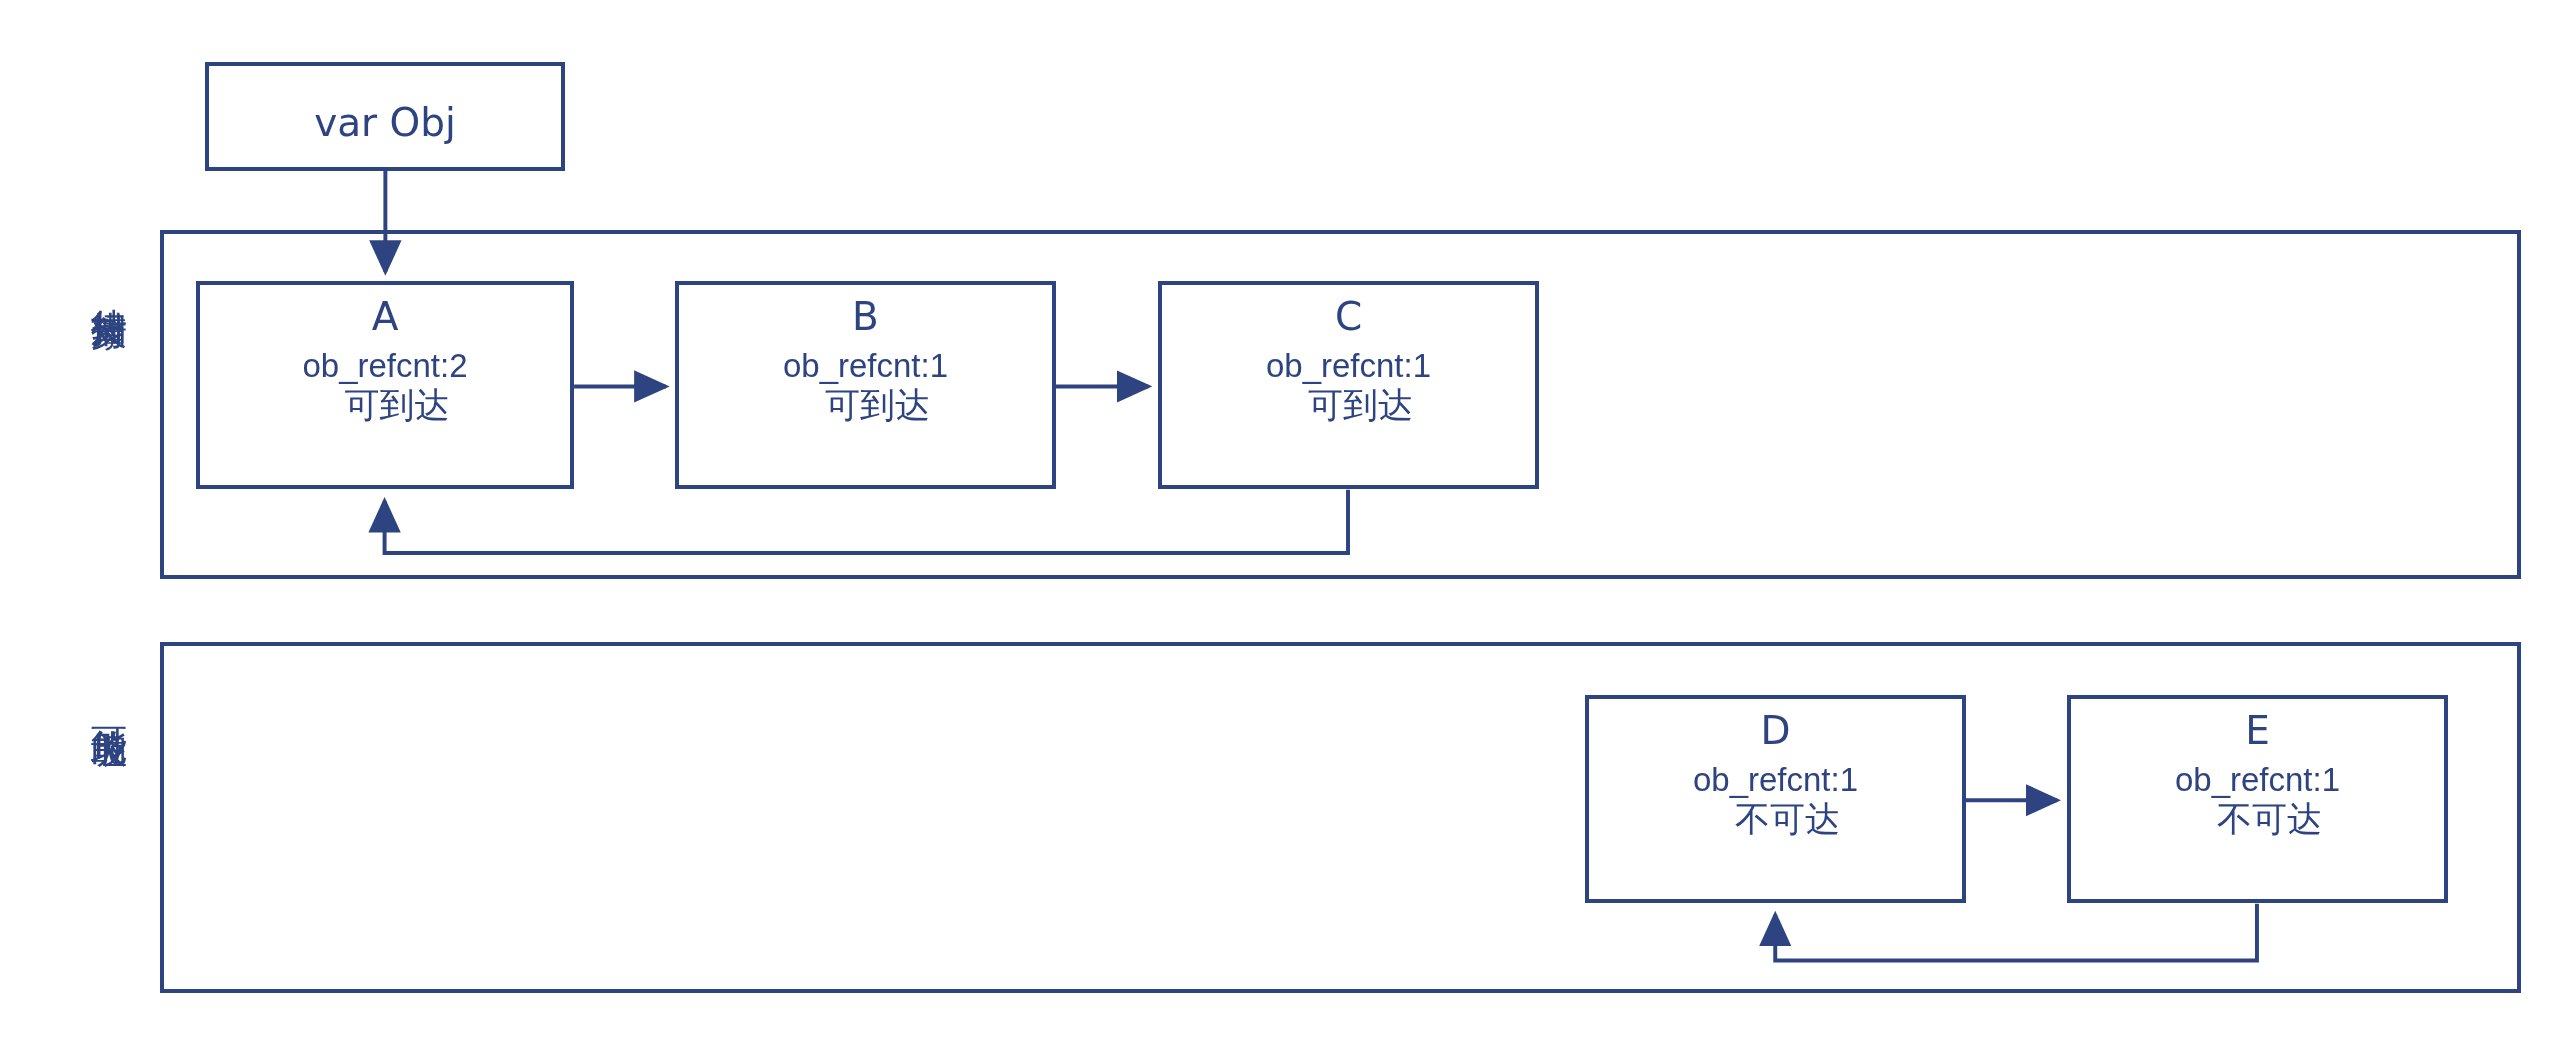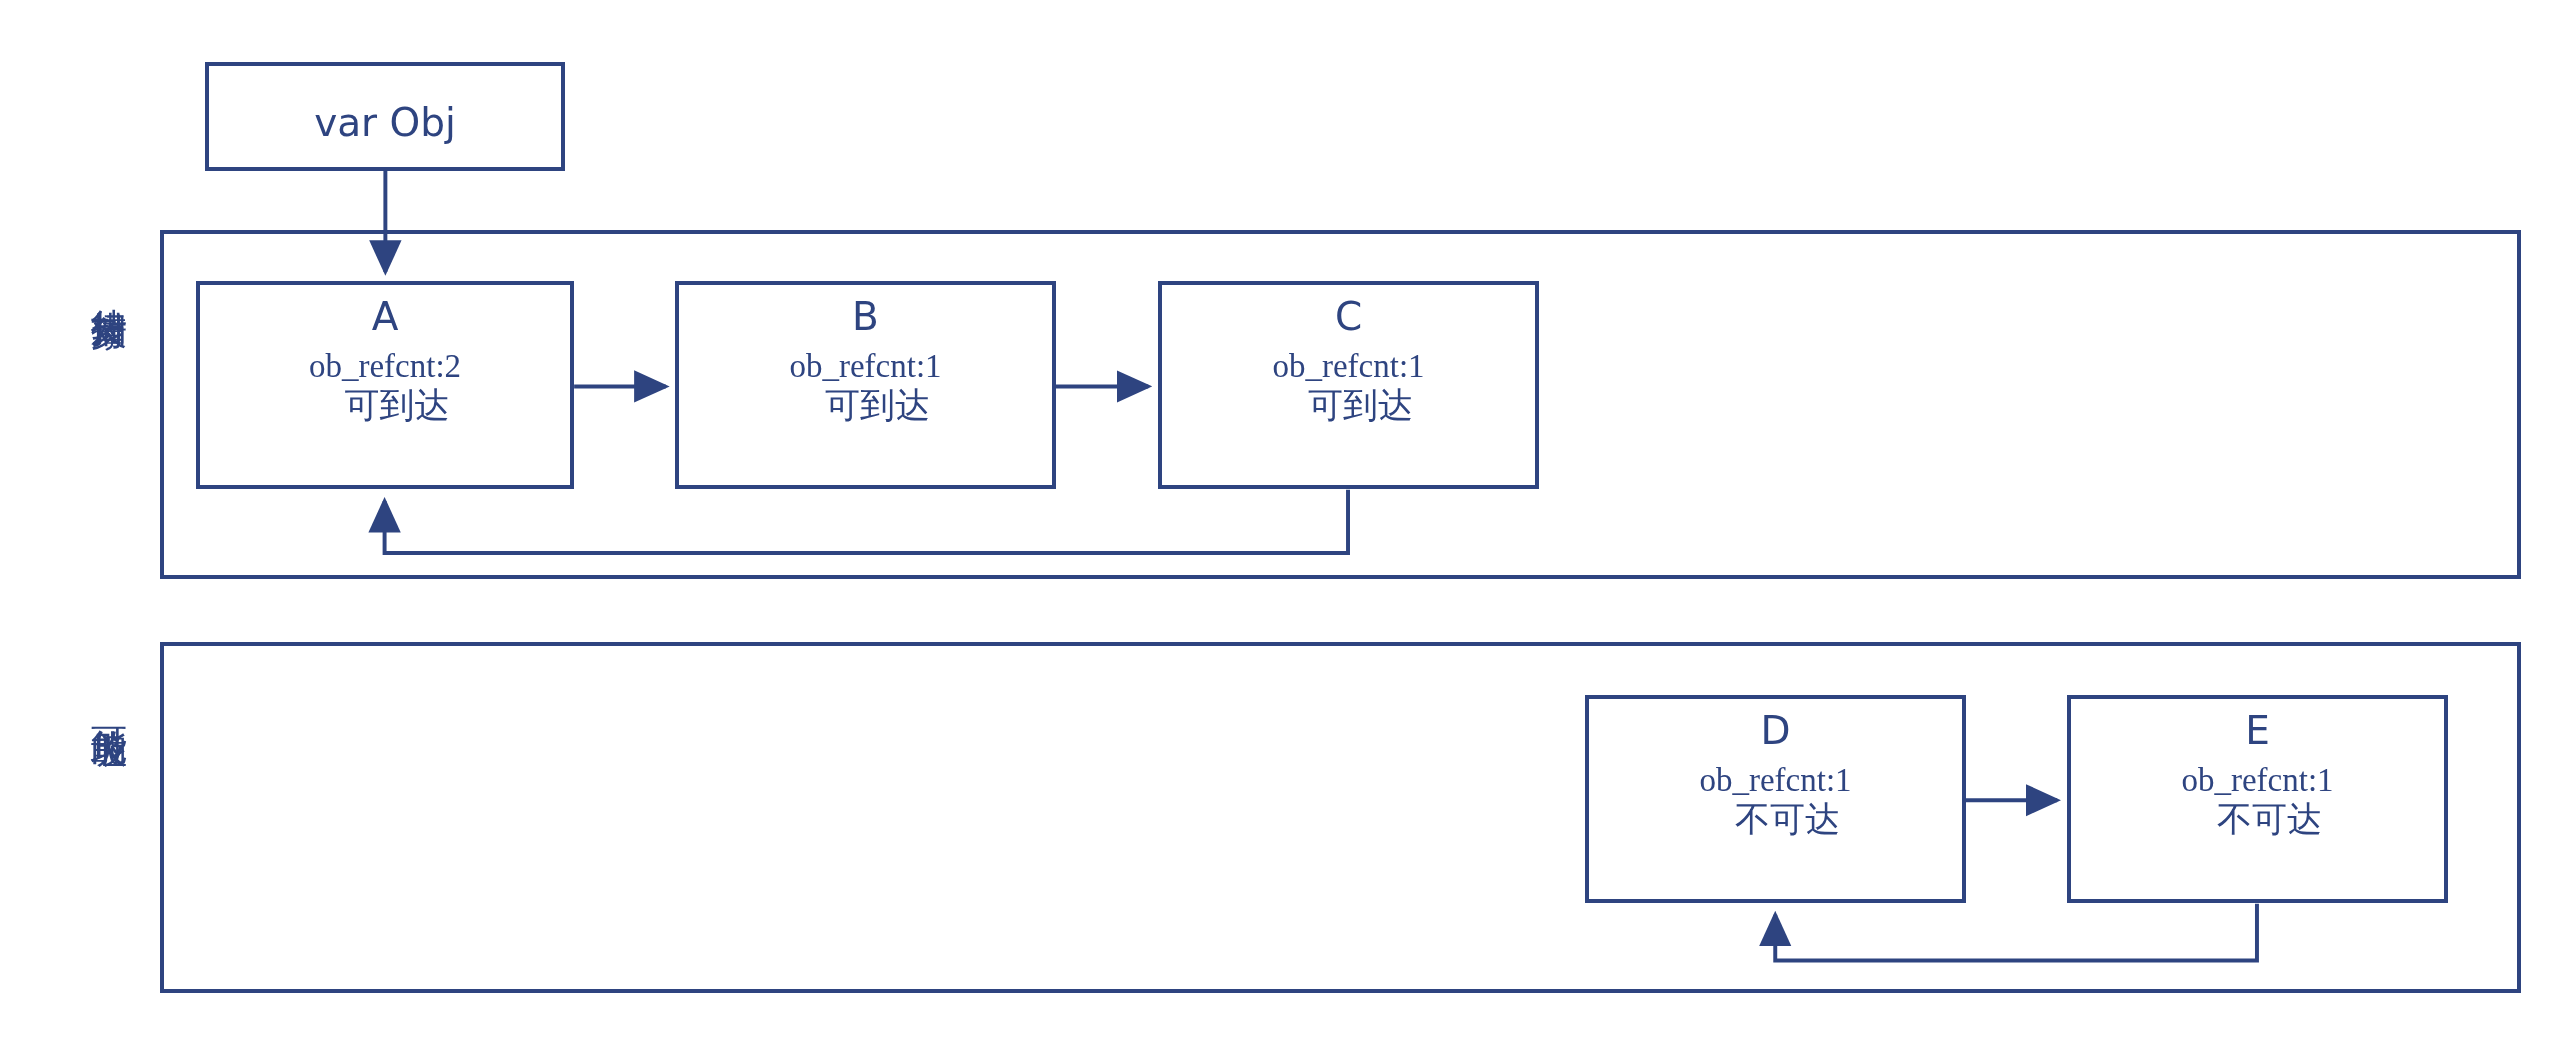--- a/index.html
+++ b/index.html
@@ -57,21 +57,21 @@
   .node .node-title {
     font-size: 39px;
     line-height: 1.06;
     font-weight: 400;
     font-family: "DejaVu Sans", sans-serif;
   }
   .node .node-refcnt {
     font-size: 33px;
     line-height: 1.18;
     margin-top: 9.5px;
-    font-family: Liberation Serif, serif;
+    font-family: Liberation Sans, sans-serif;
   }
   .node .node-state {
     font-size: 35px;
     line-height: 1.12;
     font-family: "DejaVu Sans", sans-serif;
     margin-left: 24px;
   }
 
   
   #node-root {

